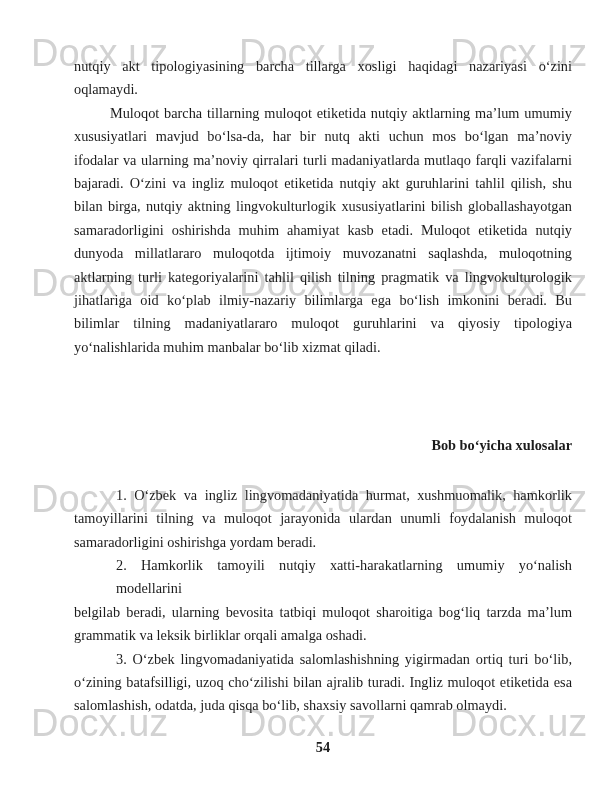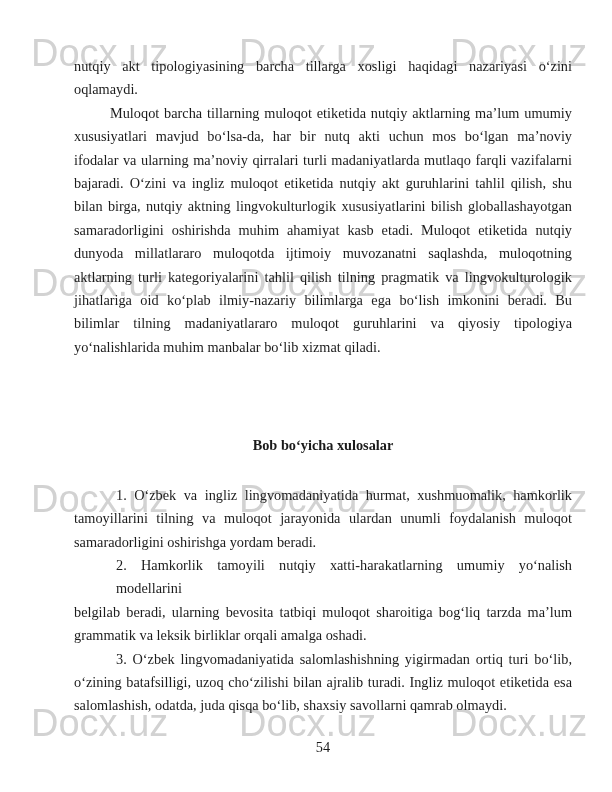--- a/index.html
+++ b/index.html
@@ -47,33 +47,34 @@
     text-align-last: justify;
     white-space: normal;
   }
   .ln.last {
     text-align-last: left;
   }
   .ln.i36 { padding-left: 36px; }
   .ln.i42 { padding-left: 42px; }
   .heading {
     font-weight: bold;
-    text-align: center;
+    text-align: right;
     line-height: 23.4px;
     margin-top: 75px;
     margin-bottom: 26px;
   }
   .page-number {
     position: absolute;
     left: 74px;
     top: 739px;
     width: 498px;
     text-align: center;
     font-size: 14.3px;
     z-index: 1;
+    font-weight: bold;
   }
 </style>
 </head>
 <body>
 
 <div class="page">
 
   <div class="wm-layer">
     <span class="wm" style="left:24px;  top:34px;">Docx.uz</span>
     <span class="wm" style="left:232px; top:34px;">Docx.uz</span>

